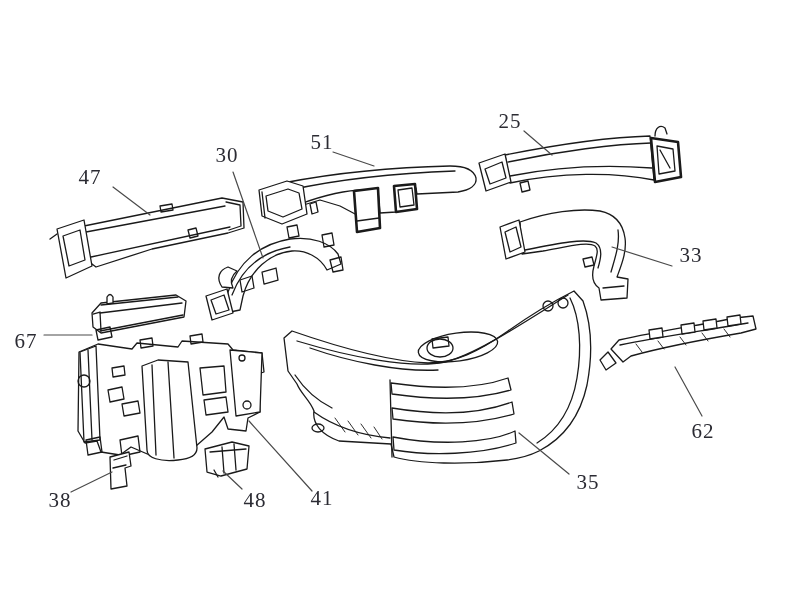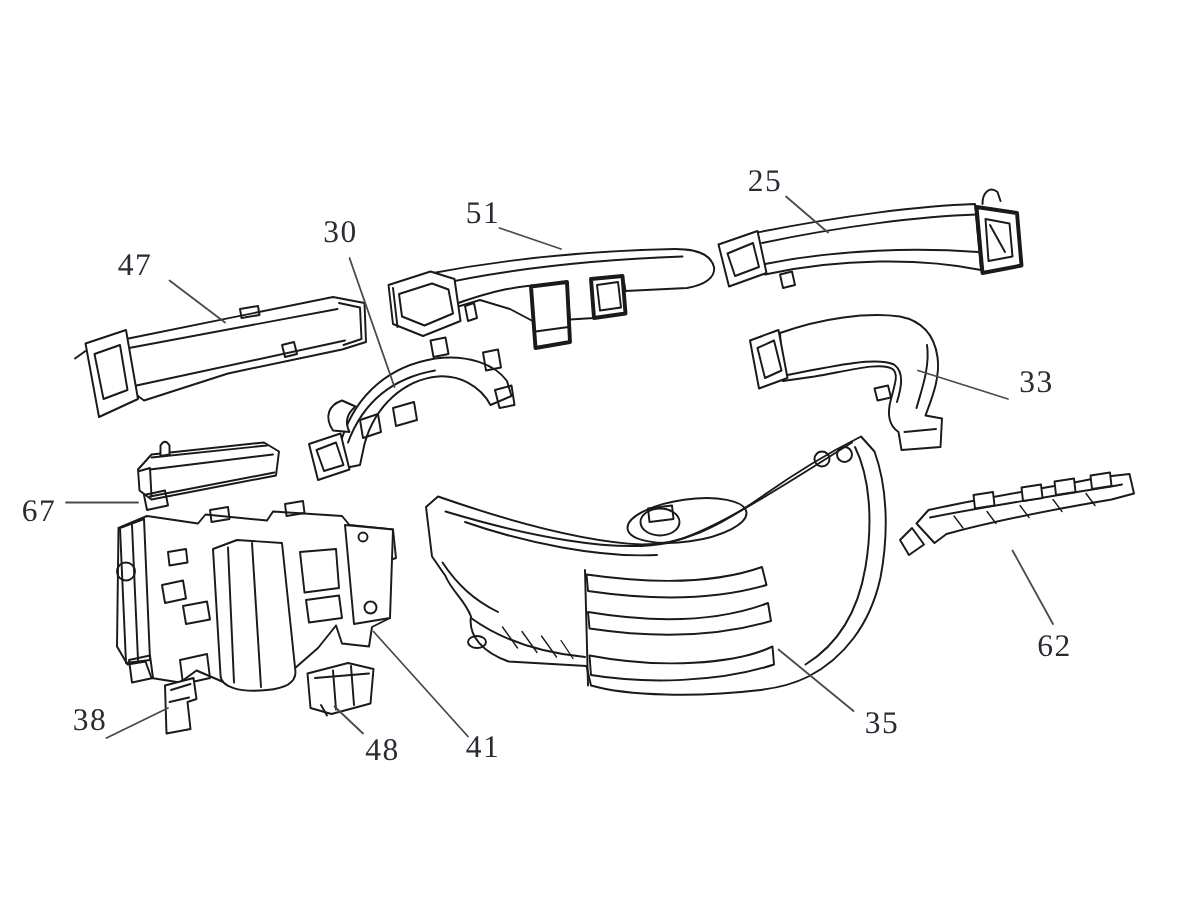--- a/index.html
+++ b/index.html
@@ -205,15 +205,15 @@
 
   <div class="callout" style="left:90px;top:177px">47</div>
   <div class="callout" style="left:227px;top:155px">30</div>
   <div class="callout" style="left:322px;top:142px">51</div>
   <div class="callout" style="left:510px;top:121px">25</div>
   <div class="callout" style="left:691px;top:255px">33</div>
   <div class="callout" style="left:703px;top:431px">62</div>
   <div class="callout" style="left:588px;top:482px">35</div>
   <div class="callout" style="left:322px;top:498px">41</div>
   <div class="callout" style="left:255px;top:500px">48</div>
-  <div class="callout" style="left:60px;top:480px">38</div>
+  <div class="callout" style="left:60px;top:500px">38</div>
   <div class="callout" style="left:26px;top:341px">67</div>
 </div>
 
 </body></html>

